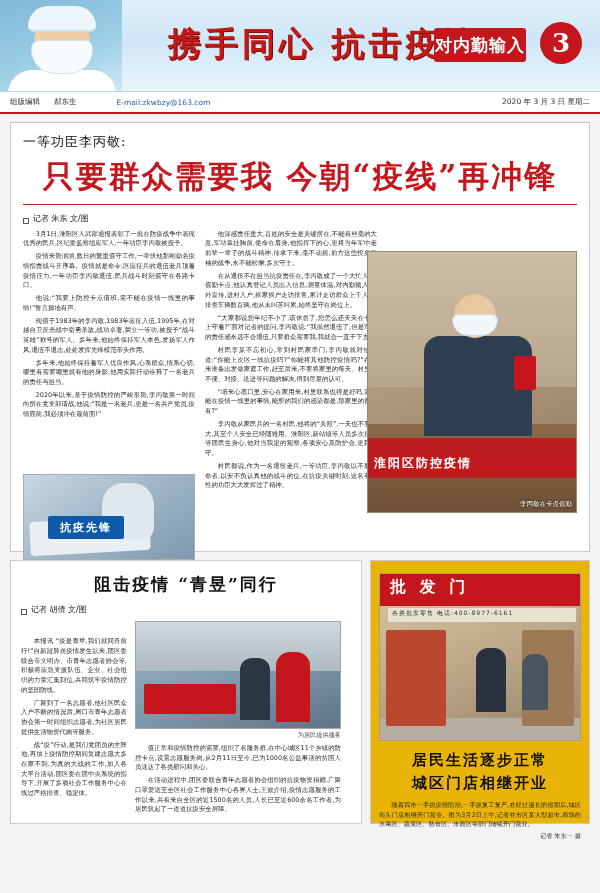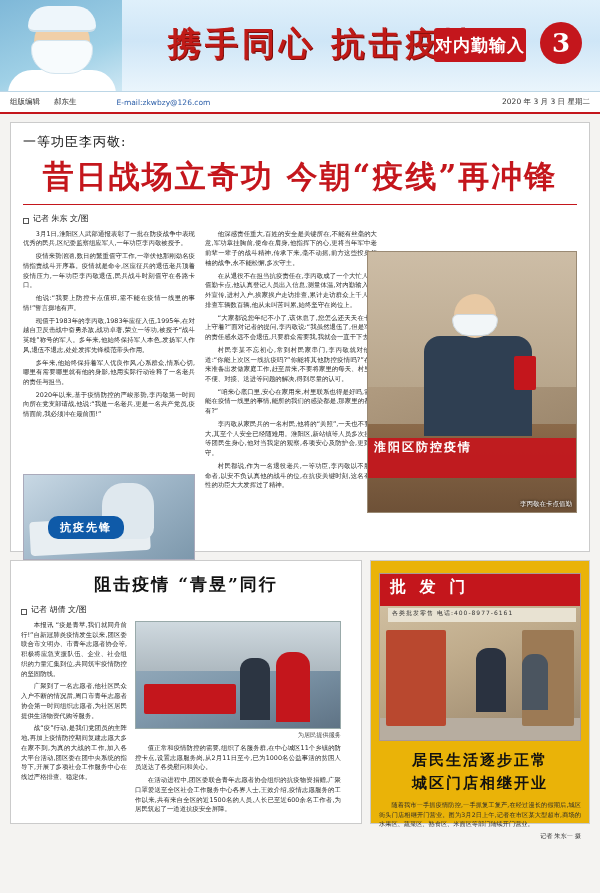--- a/index.html
+++ b/index.html
@@ -159,21 +159,21 @@
     background: #e8eef2; border-radius: 4px; transform: rotate(-3deg);
   }
   .photo-doc .person {
     position: absolute; left: 78px; top: 8px; width: 52px; height: 56px;
     background: #dfe8ee; border-radius: 40% 40% 20% 20%;
   }
   .badge-red {
     position: absolute; left: 24px; bottom: 20px;
     background: #0f5aa8;
     color: #fff; font-weight: bold; font-size: 11px;
-    padding: 4px 12px; border-radius: 10px;
+    padding: 4px 12px; border-radius: 2px;
     letter-spacing: 2px;
     font-family: "DejaVu Serif", serif;
   }
 
   
   .photo-main {
     position: absolute; right: 12px; top: 128px;
     width: 210px; height: 262px;
     background: linear-gradient(160deg,#c9b49a 0%, #b09b80 40%, #8f7a60 100%);
     border: 1px solid #9a8a74;
@@ -184,21 +184,21 @@
   .pm-person-head { position:absolute; left:86px; top:42px; width:42px; height:44px; border-radius:50%; background:#e8c9a4; }
   .pm-mask { position:absolute; left:84px; top:62px; width:46px; height:22px; border-radius:6px 6px 16px 16px; background:#f2f6f8; border:1px solid #cfd8de; }
   .pm-body { position:absolute; left:56px; top:84px; width:108px; height:100px; border-radius:16px 16px 0 0; background:#2f3f52; }
   .pm-armband { position:absolute; left:146px; top:104px; width:22px; height:34px; background:#c4161c; border-radius:2px; }
   .pm-banner { position:absolute; left:0; bottom:34px; width:100%; height:40px; background:#c4161c; opacity:0.92; }
   .pm-caption {
     position:absolute; right:4px; bottom:3px;
     font-size:6.5px; color:#fff; text-shadow:0 0 3px #000;
   }
   .pm-banner-text {
-    position:absolute; left:6px; bottom:56px; width:100%;
+    position:absolute; left:6px; bottom:40px; width:100%;
     color:#fff; font-size:12px; font-weight:bold; letter-spacing:2px;
     font-family:"DejaVu Serif",serif; white-space:nowrap; overflow:hidden;
   }
 
   
   .bottom {
     display: flex; gap: 8px;
     margin: 8px 10px 0 10px;
     height: 264px;
   }
@@ -209,21 +209,21 @@
   .br {
     flex: 1; background: #eab308; border: 1px solid #cbcbcb;
     padding: 12px 8px; position: relative;
   }
   .sub-headline {
     font-family: "DejaVu Serif", "Liberation Serif", serif;
     font-weight: bold; font-size: 17px;
     text-align: center; color: #111;
     letter-spacing: 2px; margin: 4px 0 8px 0;
   }
-  .bl-cols { display: flex; gap: 8px; }
+  .bl-cols { display: flex; gap: 8px; align-items: center; }
   .bl-col { width: 106px; }
   .bl-photo-wrap { width: 206px; }
   .photo-street {
     width: 206px; height: 108px;
     background: linear-gradient(160deg,#9fb4c4 0%, #7f98ab 55%, #5f7385 100%);
     border: 1px solid #9aa; position: relative; overflow: hidden;
   }
   .ps-shop { position:absolute; left:0; top:0; width:100%; height:46%; background:linear-gradient(180deg,#cfd9df,#aeb9c0); }
   .ps-red-banner { position:absolute; left:8px; top:62px; width:92px; height:30px; background:#c4161c; border-radius:2px; }
   .ps-person-a { position:absolute; left:104px; top:36px; width:30px; height:62px; background:#2c3542; border-radius:12px 12px 0 0; }
@@ -270,27 +270,27 @@
     <div class="mh-title">携手同心 抗击疫情</div>
     <div class="mh-logo">对内勤输入</div>
     <div class="mh-pagenum">3</div>
   </div>
 
   <div class="infobar">
     <div class="left">
       <span>组版编辑</span>
       <span>郝东生</span>
     </div>
-    <div class="mid">E-mail:zkwbzy@126.com</div>
+    <div class="mid">E-mail:zkwbzy@163.com</div>
     <div class="right">2020 年 3 月 3 日  星期二</div>
   </div>
 
   <div class="top-article">
     <div class="kicker">一等功臣李丙敬:</div>
-    <div class="headline">昔日战场立奇功 今朝“疫线”再冲锋</div>
+    <div class="headline">只要群众需要我 今朝“疫线”再冲锋</div>
     <div class="rule-red"></div>
     <div class="byline">
       <span class="sq"></span>
       <span>记者 朱东 文/图</span>
     </div>
 
     <div class="cols3">
       <div class="col">
         <div class="bodytext">
           <p>3月1日,淮阳区人武部通报表彰了一批在防疫战争中表现优秀的民兵,区纪委监察组应军人,一年功臣李丙敬被授予。</p>

